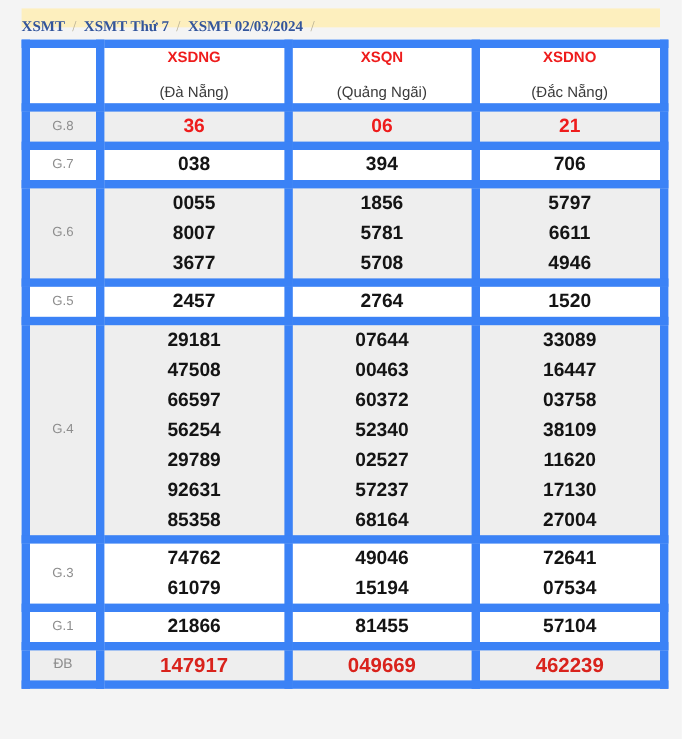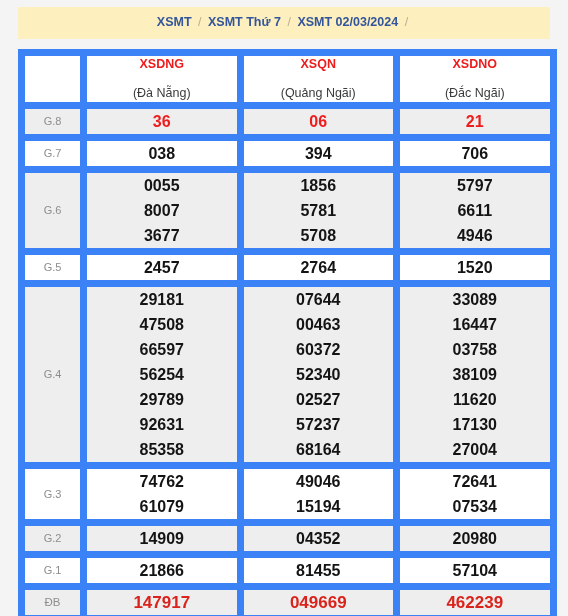--- a/index.html
+++ b/index.html
@@ -29,25 +29,25 @@
     color: #ffffff;
     font-size: 15px;
     font-weight: bold;
     letter-spacing: .1px;
     white-space: nowrap;
   }
 
   
   .breadcrumb {
     background: #fdefbe;
-    height: 32px;
+    height: 16px;
     line-height: 30px;
-    text-align: center;
     font-size: 12.5px;
     white-space: nowrap;
+    font-family: Liberation Serif, serif;
   }
   .crumb {
     color: #33559b;
     font-weight: bold;
     text-decoration: none;
   }
   .crumb-sep {
     color: #b9b093;
     font-weight: normal;
     padding: 0 3px;
@@ -151,21 +151,21 @@
         <td class="hdr-cell">
           <span class="hdr-code">XSDNG</span>
           <span class="hdr-prov">(Đà Nẵng)</span>
         </td>
         <td class="hdr-cell">
           <span class="hdr-code">XSQN</span>
           <span class="hdr-prov">(Quảng Ngãi)</span>
         </td>
         <td class="hdr-cell">
           <span class="hdr-code">XSDNO</span>
-          <span class="hdr-prov">(Đắc Ngãi)</span>
+          <span class="hdr-prov">(Đắc Nẵng)</span>
         </td>
       </tr>
     </thead>
     <tbody id="prize-rows">
         <tr class="shaded g8">
           <td class="lbl">G.8</td>
           <td class="nums">
             <span>36</span>
           </td>
           <td class="nums">
@@ -255,32 +255,20 @@
           </td>
           <td class="nums">
             <span>49046</span>
             <span>15194</span>
           </td>
           <td class="nums">
             <span>72641</span>
             <span>07534</span>
           </td>
         </tr>
-        <tr class="shaded normal">
-          <td class="lbl">G.2</td>
-          <td class="nums">
-            <span>14909</span>
-          </td>
-          <td class="nums">
-            <span>04352</span>
-          </td>
-          <td class="nums">
-            <span>20980</span>
-          </td>
-        </tr>
         <tr class="plain normal">
           <td class="lbl">G.1</td>
           <td class="nums">
             <span>21866</span>
           </td>
           <td class="nums">
             <span>81455</span>
           </td>
           <td class="nums">
             <span>57104</span>

